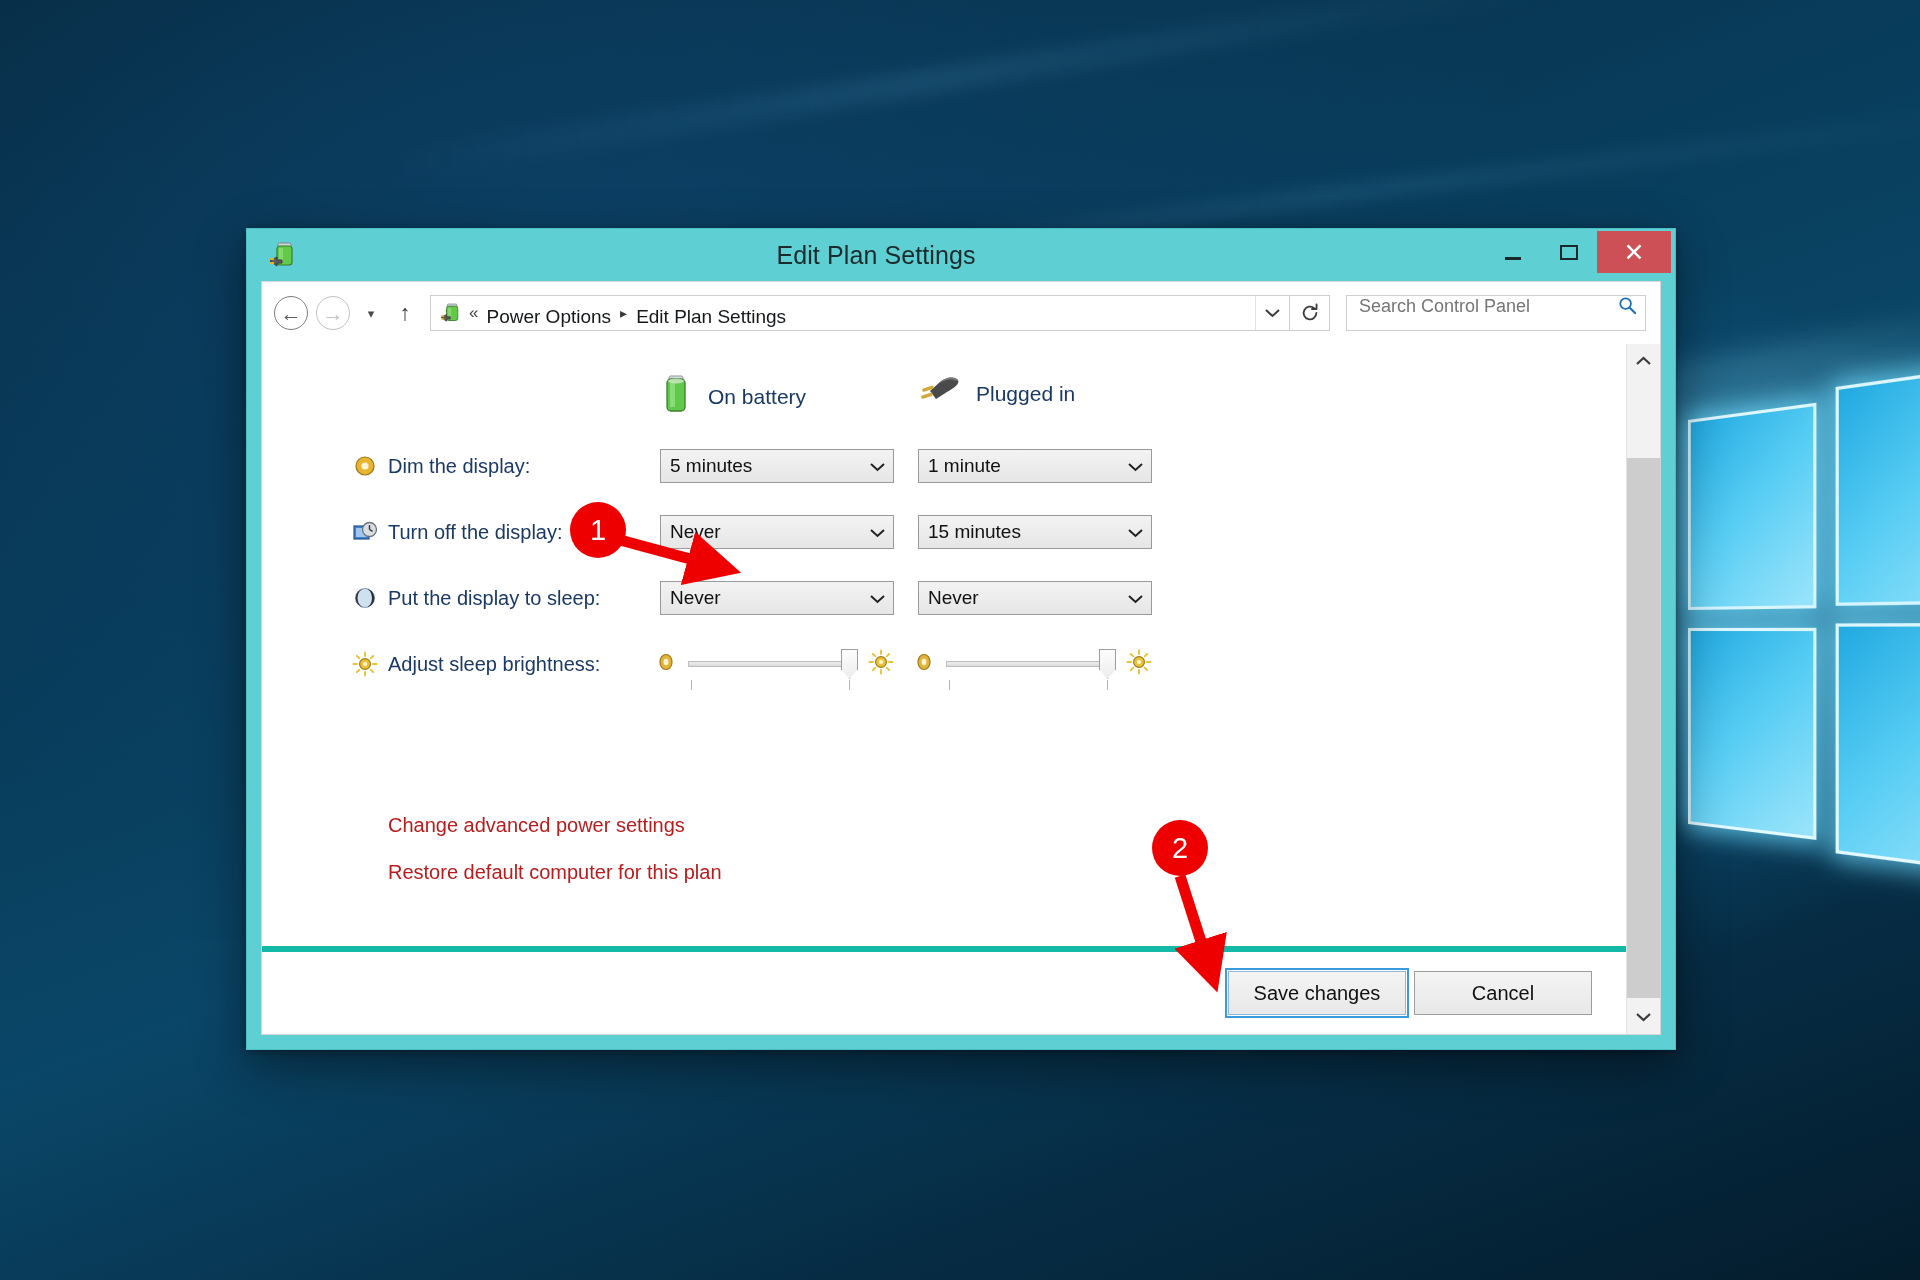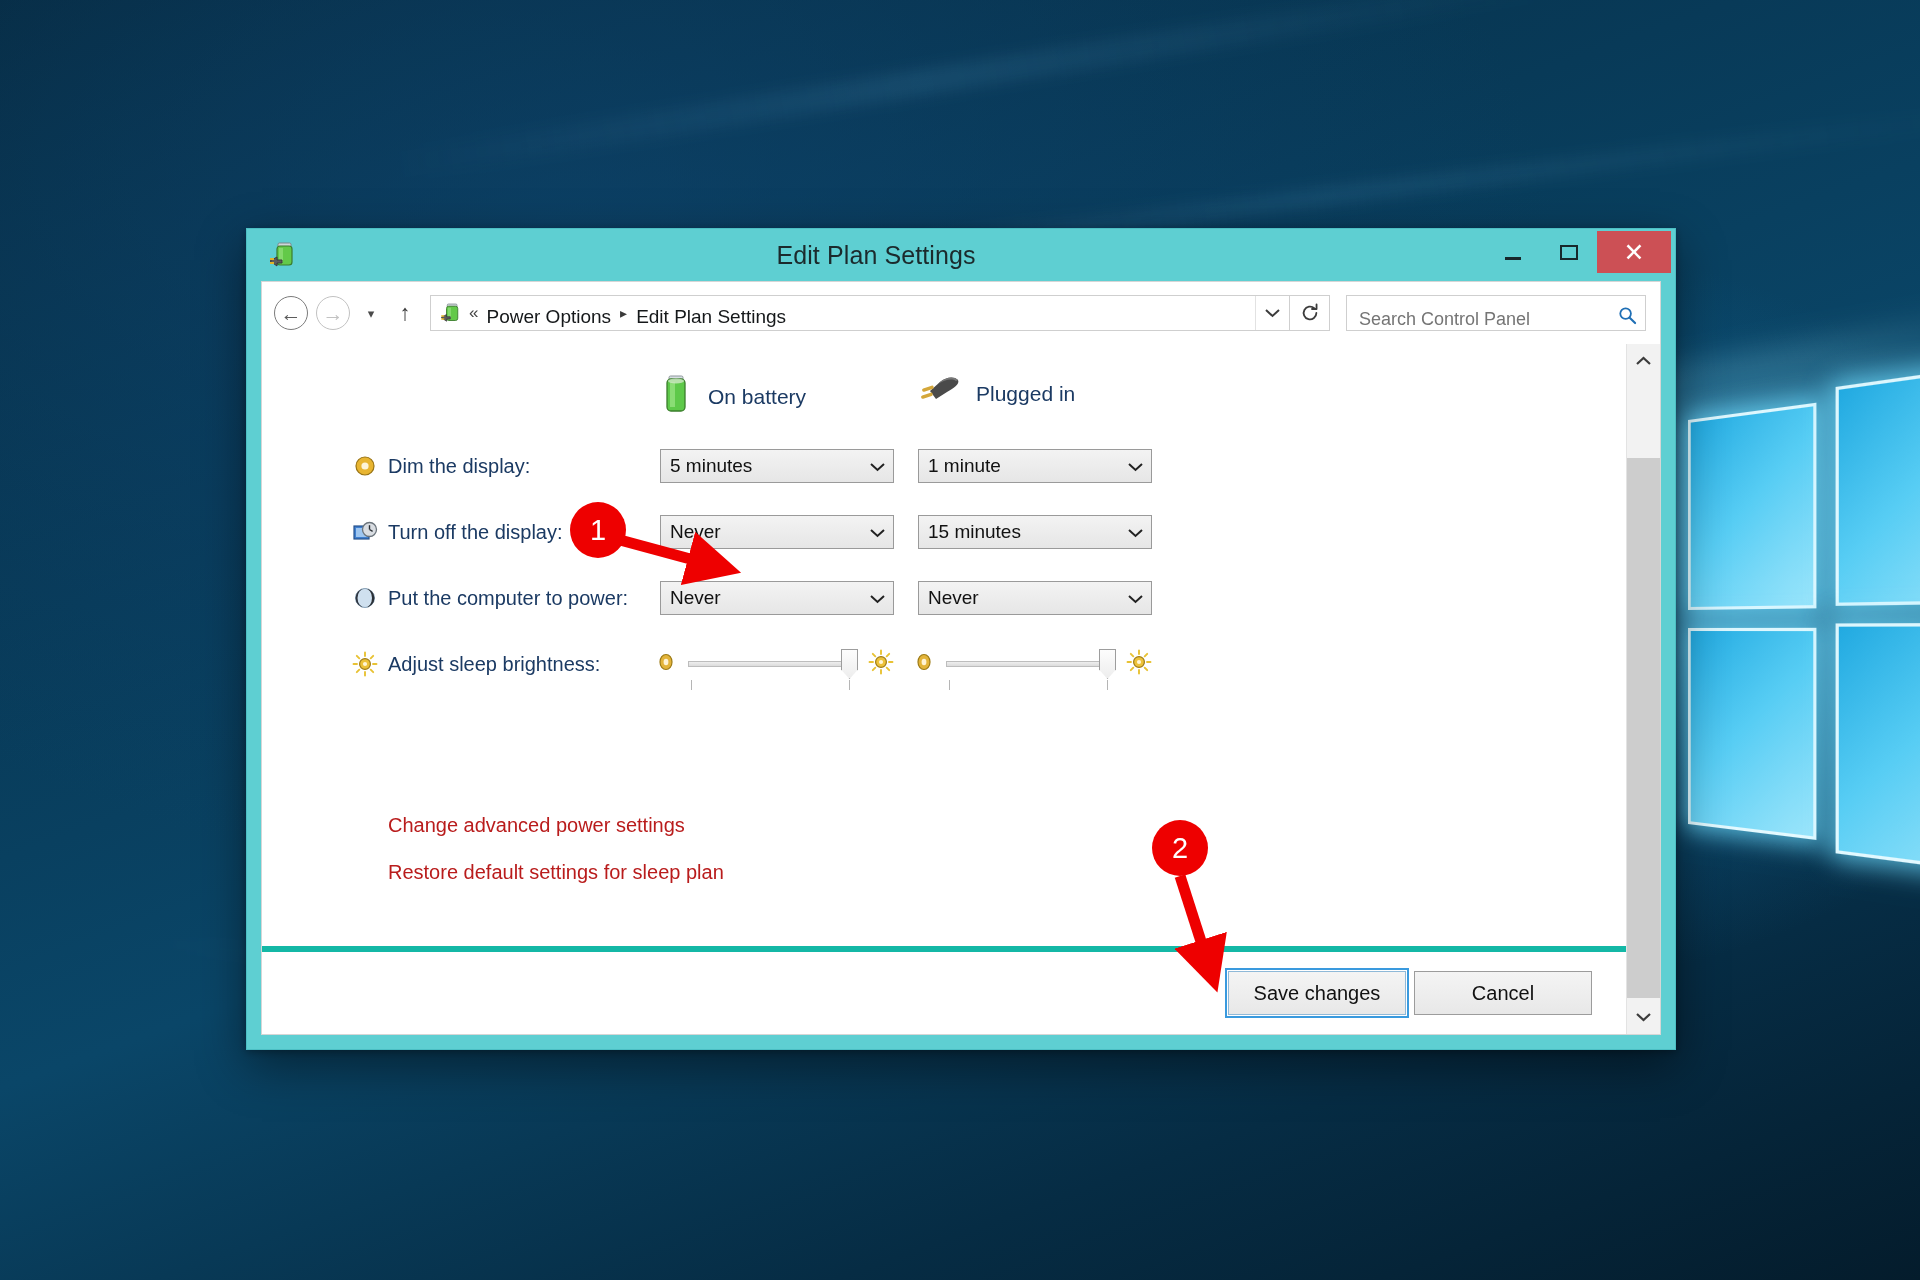--- a/index.html
+++ b/index.html
@@ -160,21 +160,21 @@
     color:#3c3c3c; font-size: 15px; margin-left: auto; flex: none;
   }
   #refresh-btn {
     width: 40px; height: 36px; border: 1px solid #cfcfcf; border-left: none;
     display:flex; align-items:center; justify-content:center;
     color:#3c3c3c; font-size: 20px; background:#fff; flex:none;
   }
   #search-box {
     width: 300px; height: 36px; margin-left: 16px;
     border: 1px solid #cfcfcf; background: #fff;
-    display:flex; align-items:flex-end; padding: 0 8px 0 12px; flex: none;
+    display:flex; align-items:flex-start; padding: 0 8px 0 12px; flex: none;
   }
   #search-input {
     border: none; outline: none; flex: 1; font-size: 18px; color: #9a9a9a;
     font-family: "Liberation Sans", sans-serif; background: transparent; min-width: 0;
   }
   #search-icon { color:#1f6fb5; font-size: 19px; }
 
   
   #content-wrap { flex: 1; display: flex; min-height: 0; }
   #content {
@@ -473,21 +473,21 @@
           </div>
 
           <div class="srow" id="row-sleep">
             <span class="sicon">
               <svg width="26" height="26" viewBox="0 0 26 26">
                 <circle cx="13" cy="13" r="9.5" fill="#cfe0ef" stroke="#8ba6bd" stroke-width="1"></circle>
                 <path d="M13 3.5 a9.5 9.5 0 0 1 0 19 a7 9.5 0 0 0 0 -19" fill="#2b3036"></path>
                 <path d="M13 3.5 a9.5 9.5 0 0 0 0 19 a7.5 9.5 0 0 1 0 -19" fill="#2f3640"></path>
               </svg>
             </span>
-            <span class="slabel">Put the computer to power:</span>
+            <span class="slabel">Put the display to sleep:</span>
             <div class="combo batt">
               <span class="cbval">Never</span>
               <span class="cbarrow">
                 <svg width="15" height="10" viewBox="0 0 15 10">
                     <path d="M1 2 L7.5 8 L14 2" stroke="#222" stroke-width="2" fill="none"></path>
                   </svg>
               </span>
             </div>
             <div class="combo plug">
               <span class="cbval">Never</span>
@@ -573,21 +573,21 @@
                       <line x1="7.3" y1="18.7" x2="4.8" y2="21.2"></line>
                   </g>
                   <circle cx="13" cy="13" r="5.4" fill="#edc23a" stroke="#9d7a14" stroke-width="1.2"></circle>
                   <circle cx="13" cy="13" r="2.1" fill="#fff6d8"></circle>
                 </svg>
               </span>
             </div>
           </div>
 
           <a class="cplink" id="link-advanced" href="#">Change advanced power settings</a>
-          <a class="cplink" id="link-restore" href="#">Restore default settings for sleep plan</a>
+          <a class="cplink" id="link-restore" href="#">Restore default computer for this plan</a>
 
           <div id="footer">
             <div class="btn focused">Save changes</div>
             <div class="btn">Cancel</div>
           </div>
         </div>
 
         <div id="vscroll">
           <div class="sbtn">
             <svg width="15" height="10" viewBox="0 0 15 10">

